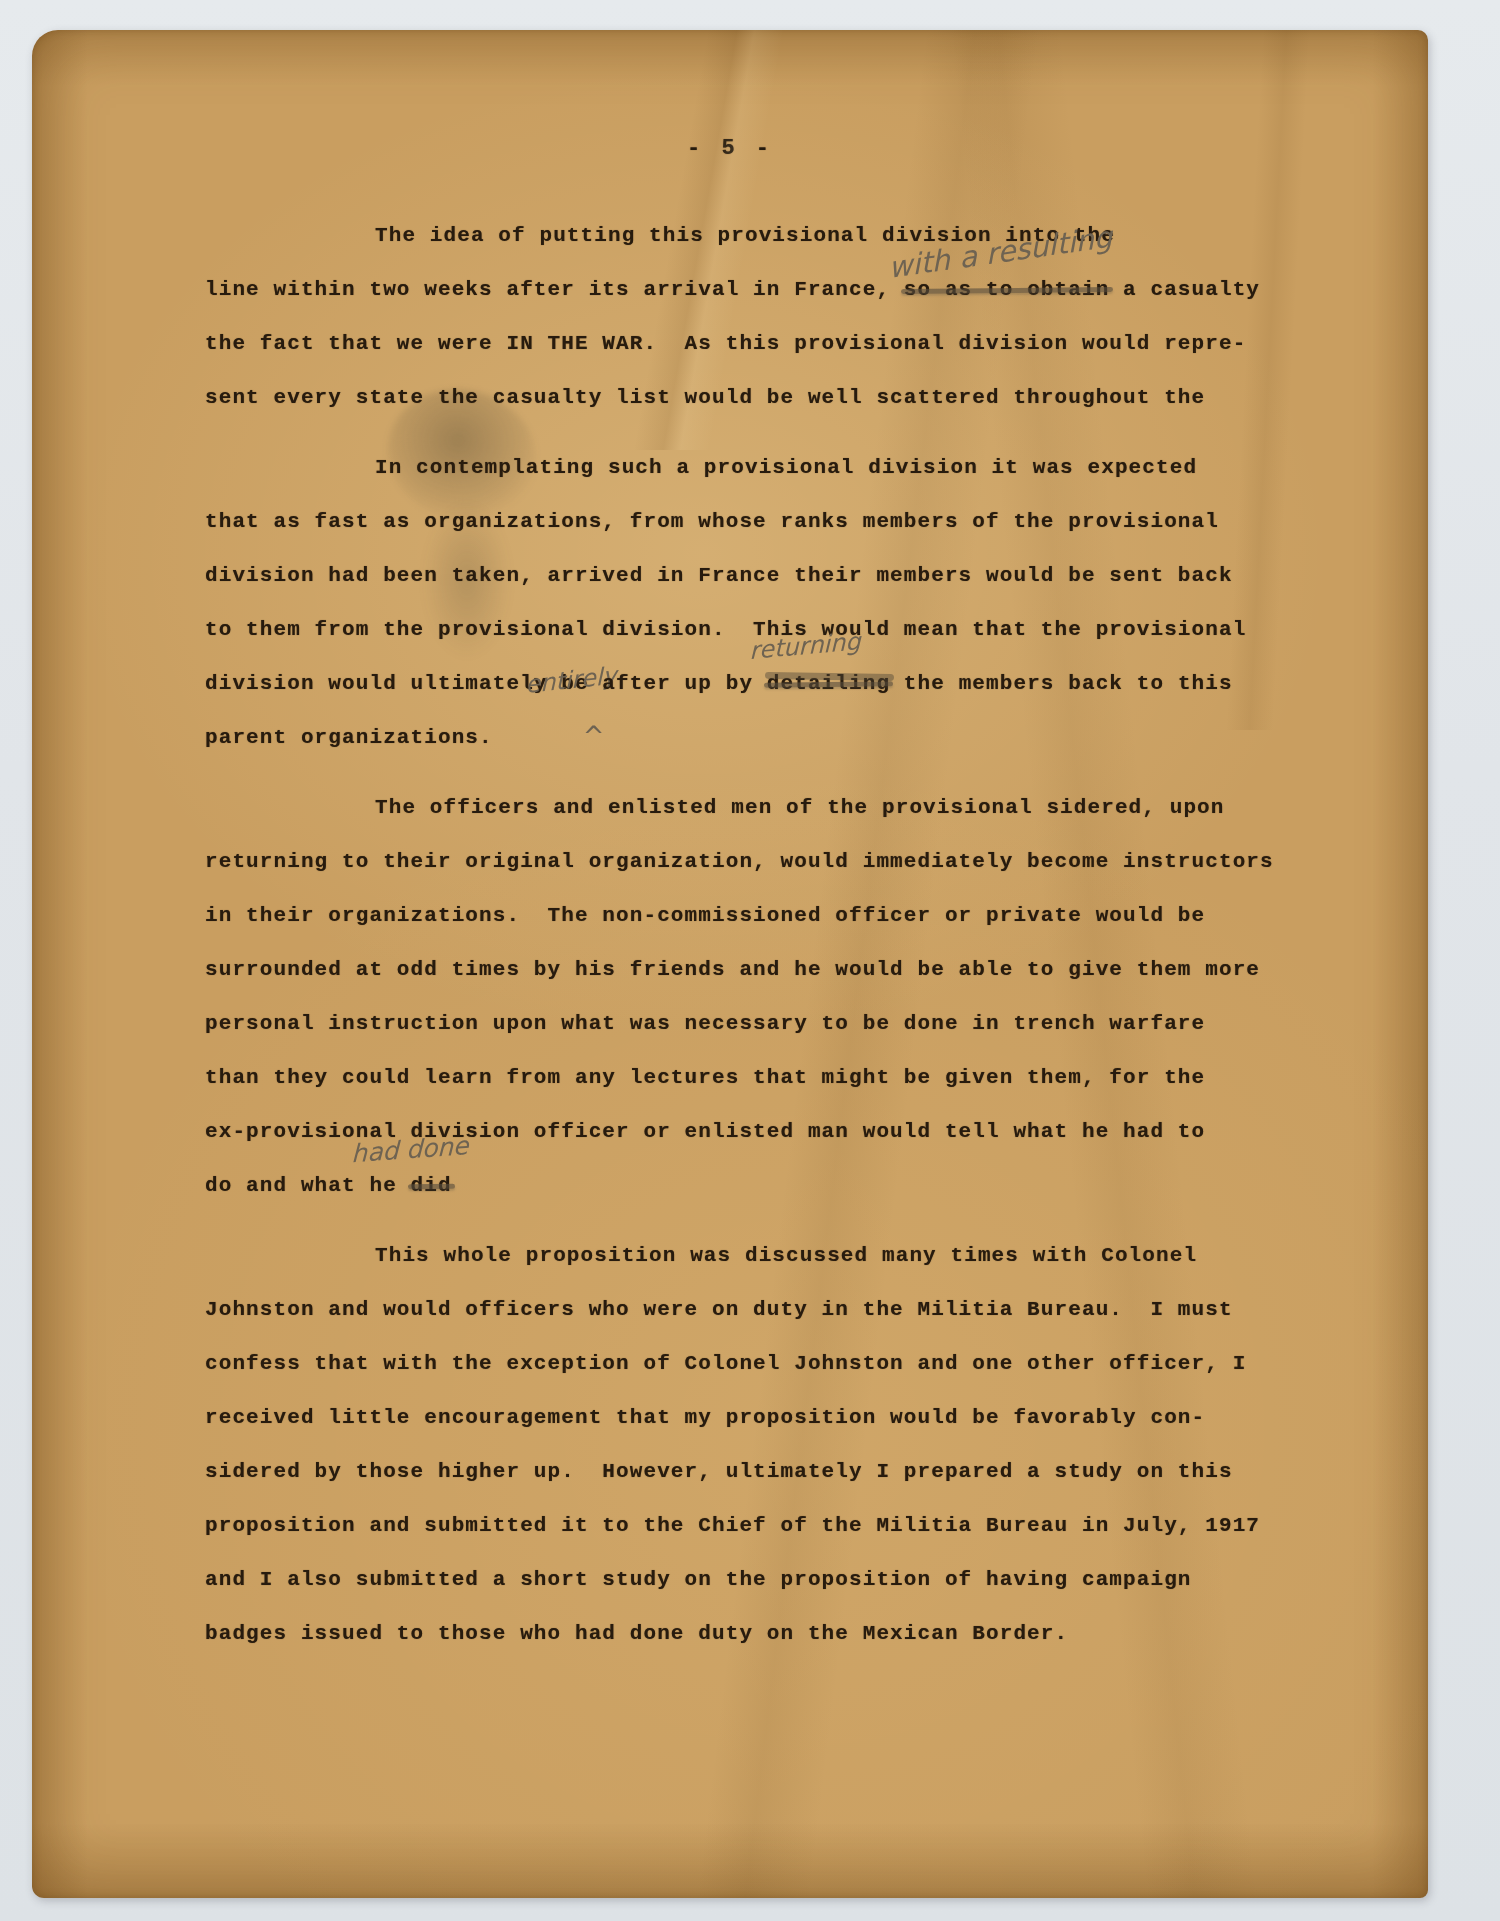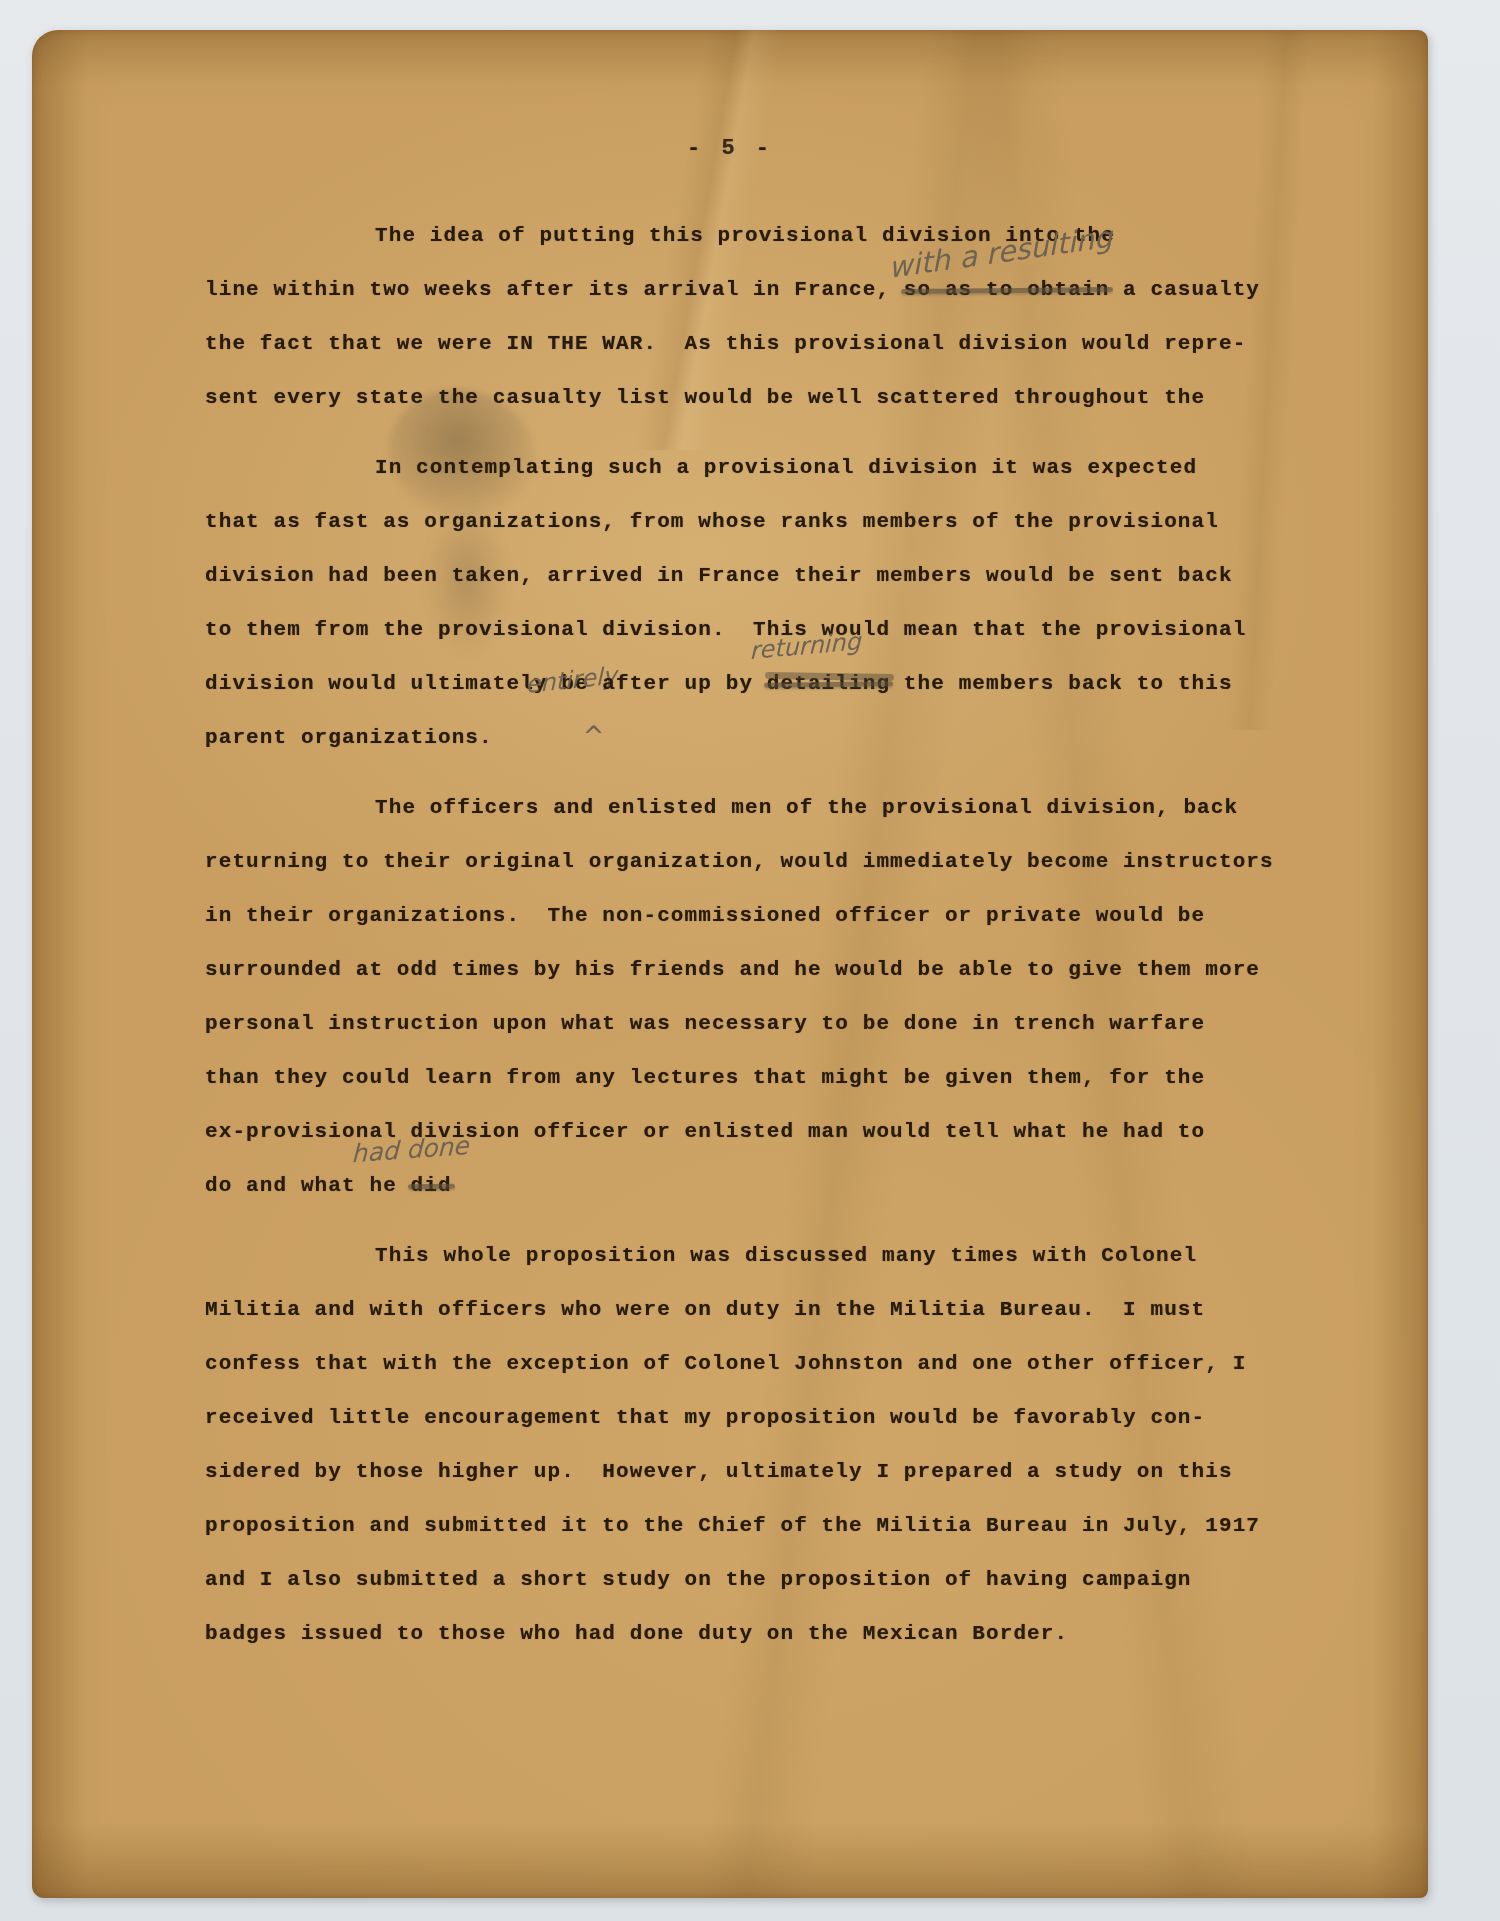--- a/index.html
+++ b/index.html
@@ -105,32 +105,32 @@
       </div>
       <div class="paragraph">
         <div class="line indent"><span class="seg">In contemplating such a provisional division it was expected</span></div>
         <div class="line"><span class="seg">that as fast as organizations, from whose ranks members of the provisional</span></div>
         <div class="line"><span class="seg">division had been taken, arrived in France their members would be sent back</span></div>
         <div class="line"><span class="seg">to them from the provisional division.  This would mean that the provisional</span></div>
         <div class="line"><span class="seg">division would ultimately be</span><span class="seg caret-seg"><span class="caret-mark">^</span><span class="note note-entirely">entirely</span></span><span class="seg"> after up by </span><span class="seg strike scribble">detailing<span class="note note-returning">returning</span></span><span class="seg"> the members back to this</span></div>
         <div class="line"><span class="seg">parent organizations.</span></div>
       </div>
       <div class="paragraph">
-        <div class="line indent"><span class="seg">The officers and enlisted men of the provisional division, back</span></div>
+        <div class="line indent"><span class="seg">The officers and enlisted men of the provisional sidered, upon</span></div>
         <div class="line"><span class="seg">returning to their original organization, would immediately become instructors</span></div>
         <div class="line"><span class="seg">in their organizations.  The non-commissioned officer or private would be</span></div>
         <div class="line"><span class="seg">surrounded at odd times by his friends and he would be able to give them more</span></div>
         <div class="line"><span class="seg">personal instruction upon what was necessary to be done in trench warfare</span></div>
         <div class="line"><span class="seg">than they could learn from any lectures that might be given them, for the</span></div>
         <div class="line"><span class="seg">ex-provisional division officer or enlisted man would tell what he had to</span></div>
         <div class="line"><span class="seg">do and what he </span><span class="seg strike">did<span class="note note-haddone">had done</span></span></div>
       </div>
       <div class="paragraph">
         <div class="line indent"><span class="seg">This whole proposition was discussed many times with Colonel</span></div>
-        <div class="line"><span class="seg">Militia and with officers who were on duty in the Militia Bureau.  I must</span></div>
+        <div class="line"><span class="seg">Johnston and would officers who were on duty in the Militia Bureau.  I must</span></div>
         <div class="line"><span class="seg">confess that with the exception of Colonel Johnston and one other officer, I</span></div>
         <div class="line"><span class="seg">received little encouragement that my proposition would be favorably con-</span></div>
         <div class="line"><span class="seg">sidered by those higher up.  However, ultimately I prepared a study on this</span></div>
         <div class="line"><span class="seg">proposition and submitted it to the Chief of the Militia Bureau in July, 1917</span></div>
         <div class="line"><span class="seg">and I also submitted a short study on the proposition of having campaign</span></div>
         <div class="line"><span class="seg">badges issued to those who had done duty on the Mexican Border.</span></div>
       </div>
     </div>
 </div>
 

